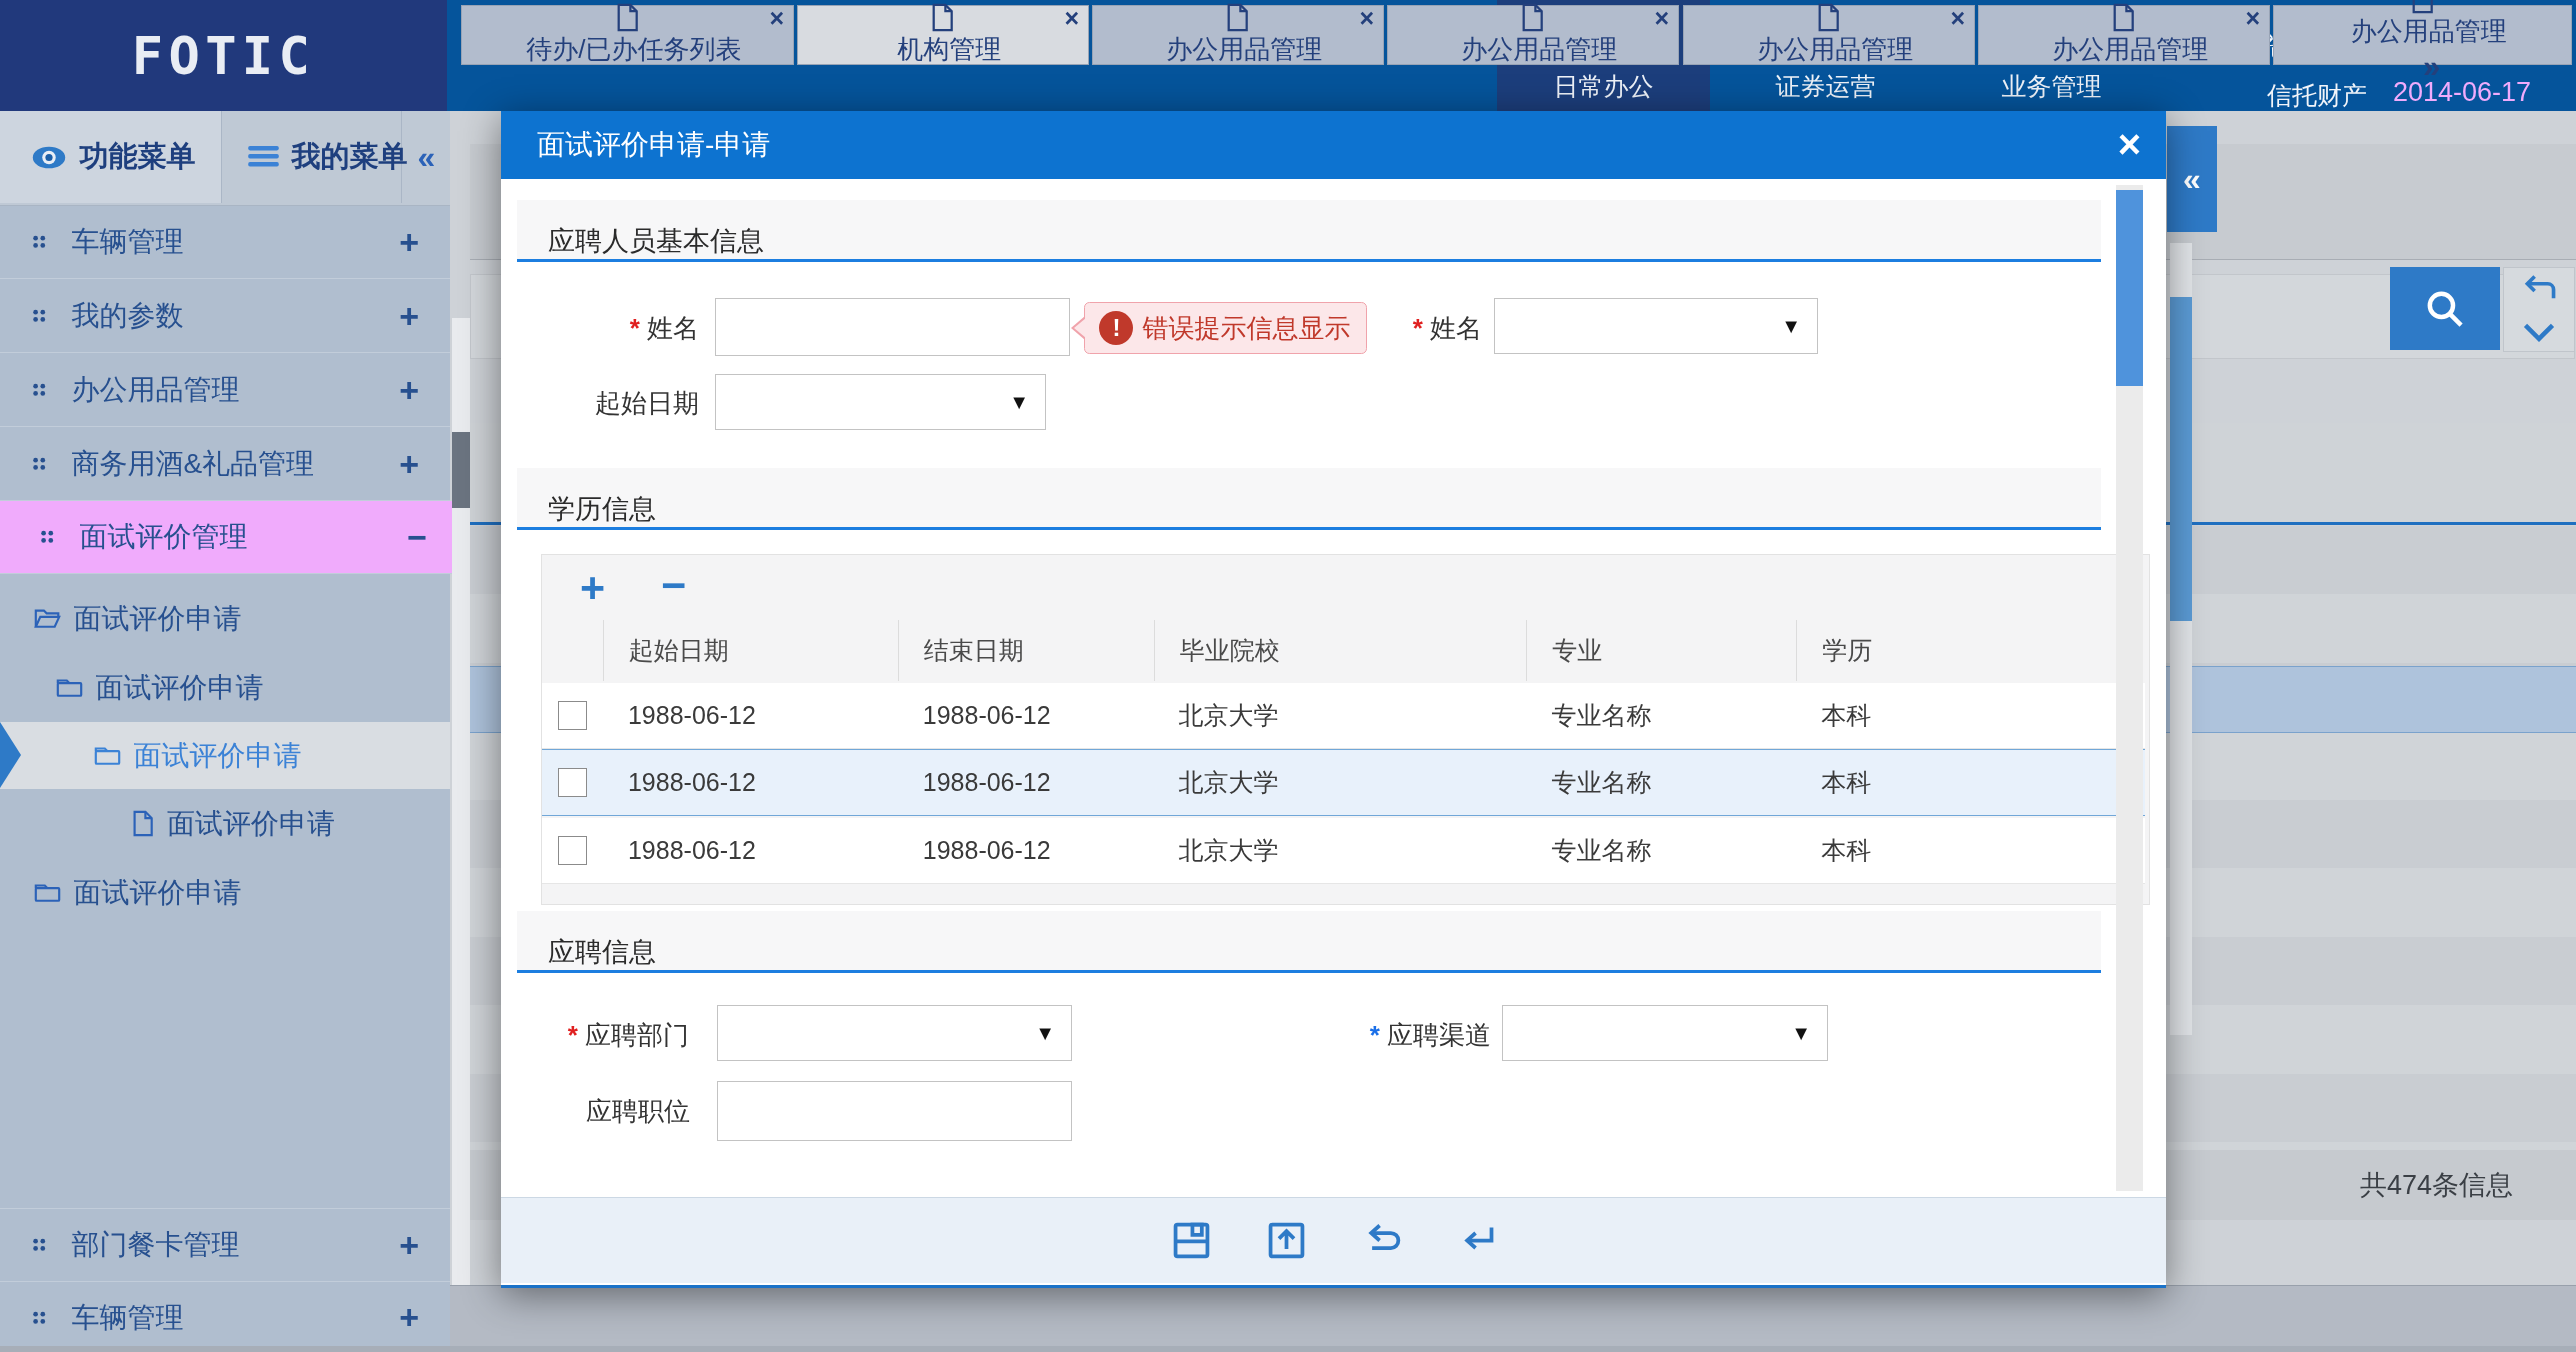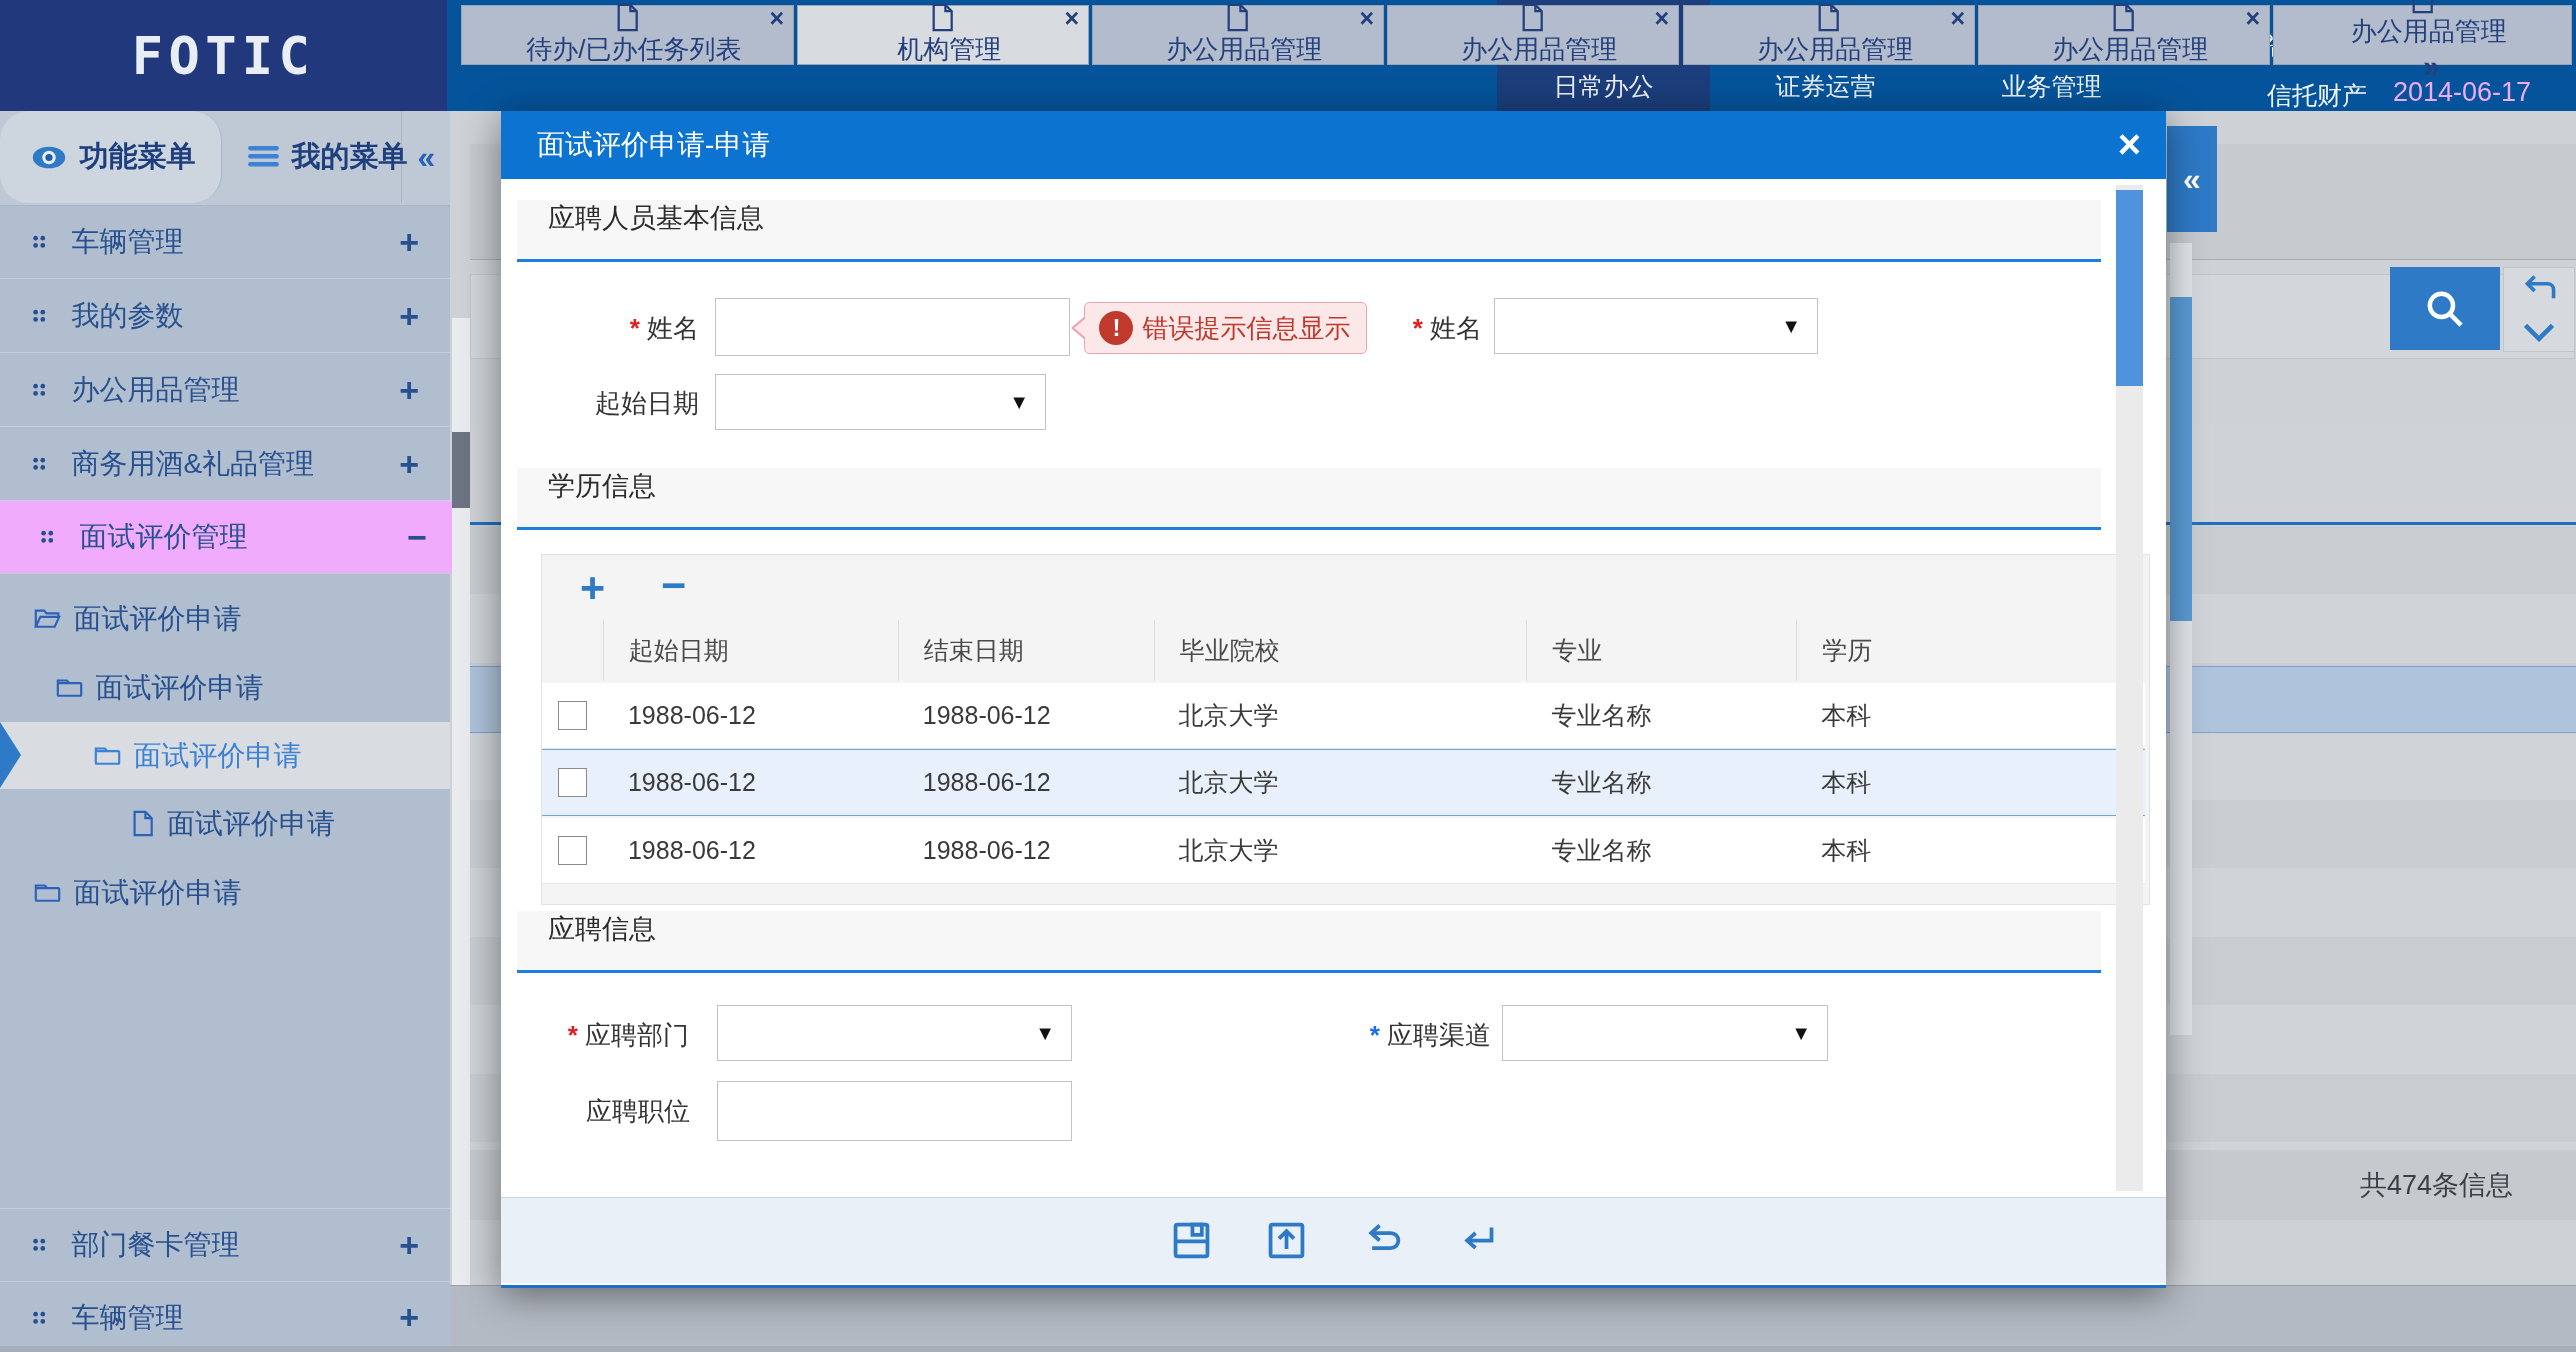--- a/index.html
+++ b/index.html
@@ -45,21 +45,21 @@
   .btab.active{background:#d8dbe0;}
   .btablabel{color:#24407c;font-size:26px;margin-left:12.6px;white-space:nowrap;}
   .btabclose{position:absolute;top:0px;right:9px;color:#24407c;font-size:25px;font-weight:bold;line-height:25px;}
   .btabmore{color:#24407c;font-size:31px;font-weight:bold;margin-left:18px;}
   .bottomstrip{left:0;top:1346px;width:2576px;height:6.3px;background:#a7aeb8;}
   
   .modal{left:501px;top:111px;width:1665px;height:1174px;background:#fff;box-shadow:0 7.2px 36px rgba(0,0,0,.45);border-bottom:3.6px solid #1a72c8;}
   .mtitle{left:0;top:0;width:100%;height:68px;background:#0d73d0;display:flex;align-items:center;}
   .mtitletext{color:#fff;font-size:28px;margin-left:36px;}
   .mclose{position:absolute;right:25px;top:12.6px;color:#fff;font-size:40px;font-weight:bold;line-height:41px;}
-  .msec{left:16px;width:1584px;height:59px;background:#f7f7f8;border-bottom:3.6px solid #1c7ee0;display:flex;align-items:flex-start;}
+  .msec{left:16px;width:1584px;height:59px;background:#f7f7f8;border-bottom:3.6px solid #1c7ee0;display:flex;align-items:flex-end;}
   .msectext{color:#2b2b2b;font-size:27px;margin-left:31px;}
   .mlabel{color:#333;font-size:26px;text-align:right;position:absolute;white-space:nowrap;}
   .req{font-size:26px;font-weight:bold;margin-right:7.2px;}
   .req-red{color:#e02020;}
   .req-blue{color:#1a6fe8;}
   .tin{position:absolute;background:#fff;border:1.8px solid #c3c3c3;height:54px;}
   .sel{position:absolute;background:#fff;border:1.8px solid #c3c3c3;height:54px;}
   .caret{position:absolute;right:16px;top:50%;transform:translateY(-50%);font-size:20px;color:#111;}
   .etip{position:absolute;background:#fce7e9;border:1.8px solid #f0a3ab;border-radius:5.4px;display:flex;align-items:center;}
   .etip-arrow-o{position:absolute;left:-14.4px;top:50%;transform:translateY(-50%);width:0;height:0;border-top:12.6px solid transparent;border-bottom:12.6px solid transparent;border-right:14.4px solid #f0a3ab;}
@@ -143,21 +143,21 @@
         <path d="M28 6h10v32H28"></path>
           <path d="M6 22h20M20 14l8 8-8 8"></path>
       </svg>
     </span>
     <span class="abs usertext" style="left:2267px;top:79px;">信托财产</span>
     <span class="abs datetext" style="left:2393px;top:77px;">2014-06-17</span>
   </div>
 
   <div class="abs sidebar">
     <div class="abs sbtabs">
-      <div class="abs sbtab active" style="left:0;width:221px;border-radius:29px;">
+      <div class="abs sbtab active" style="left:0;width:221px;">
         <span style="margin-left:31px;">
           <svg width="36" height="27" viewBox="0 0 40 30">
             <ellipse cx="20" cy="15" rx="18" ry="12" fill="#2e7ac7"></ellipse>
             <circle cx="20" cy="15" r="7.5" fill="#e9eef5"></circle>
               <circle cx="20" cy="15" r="4" fill="#1c5fa8"></circle>
           </svg>
         </span>
         <span class="sbtablabel">功能菜单</span>
       </div>
       <div class="abs sbtab" style="left:223px;width:178px;">

